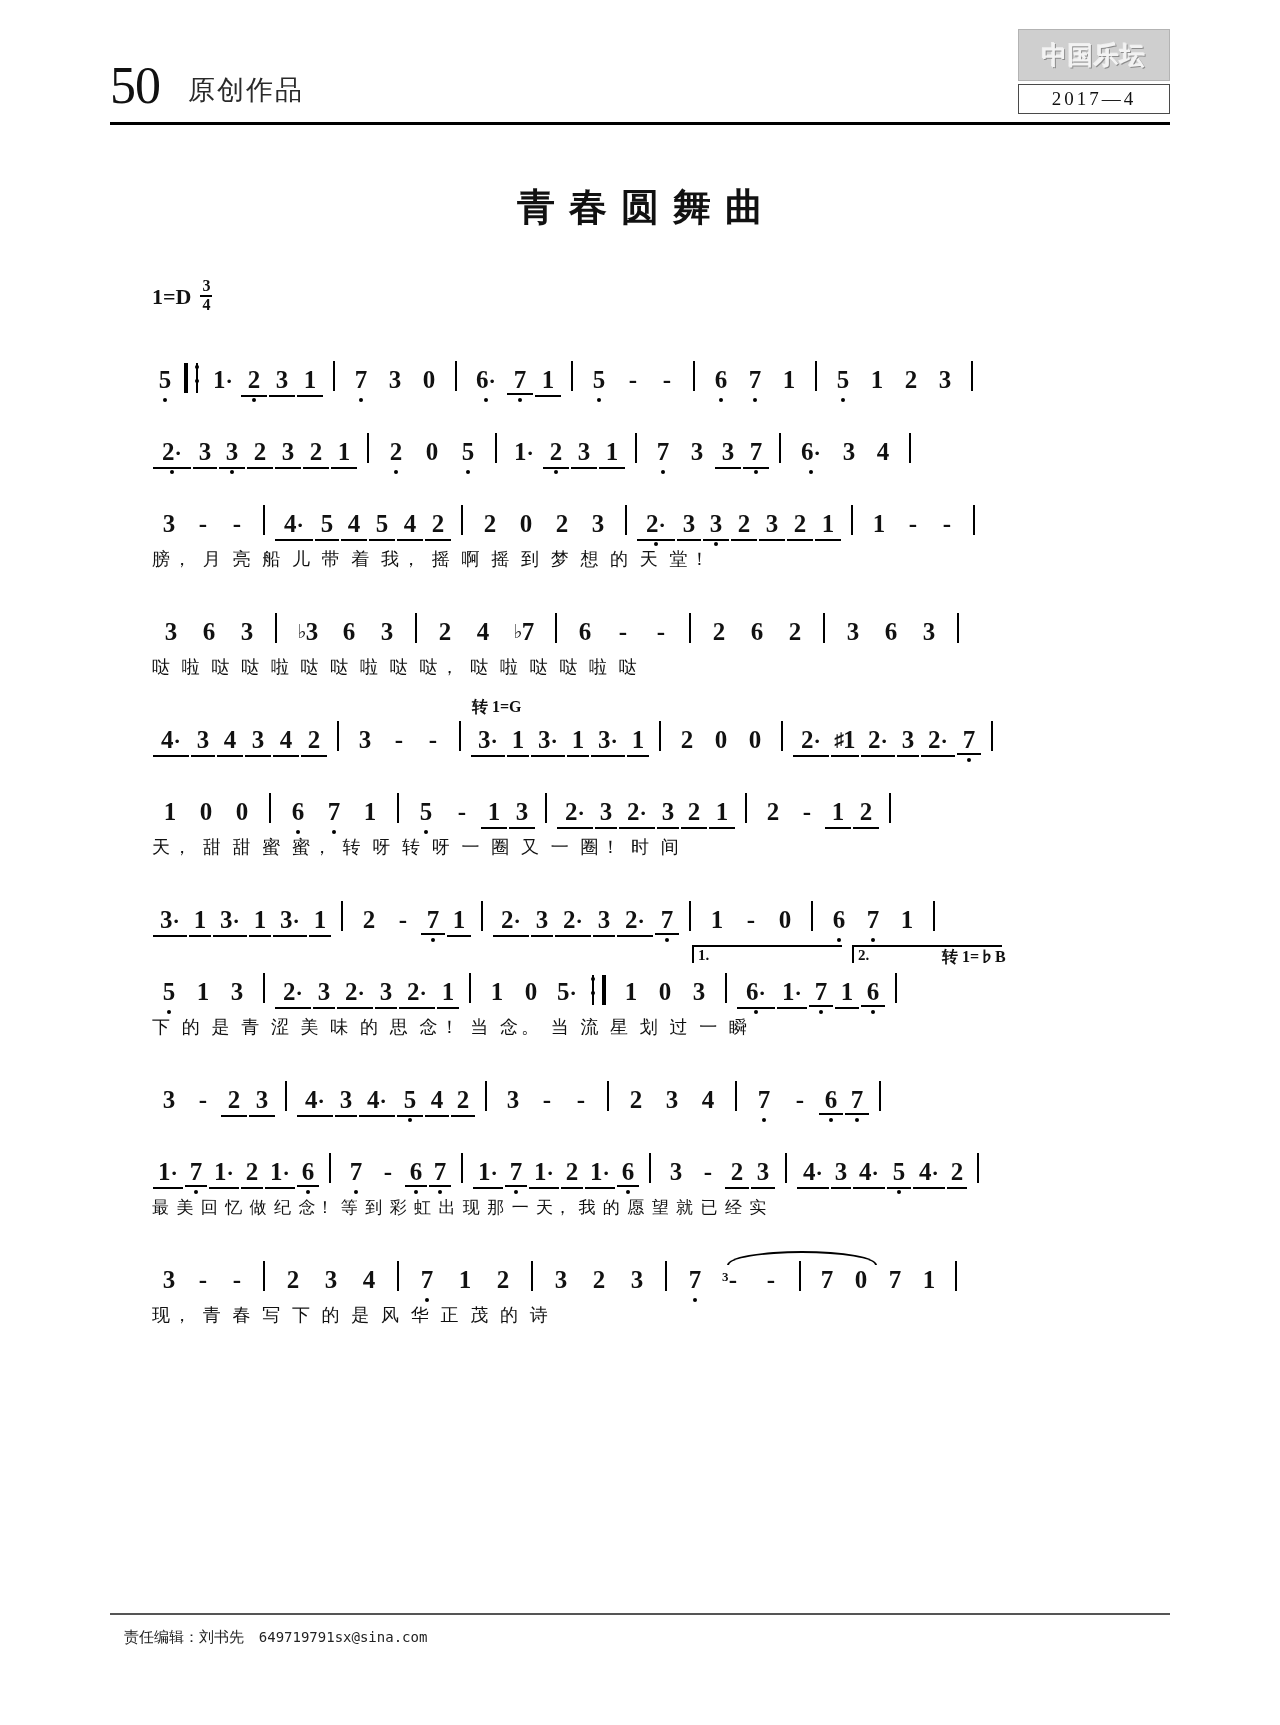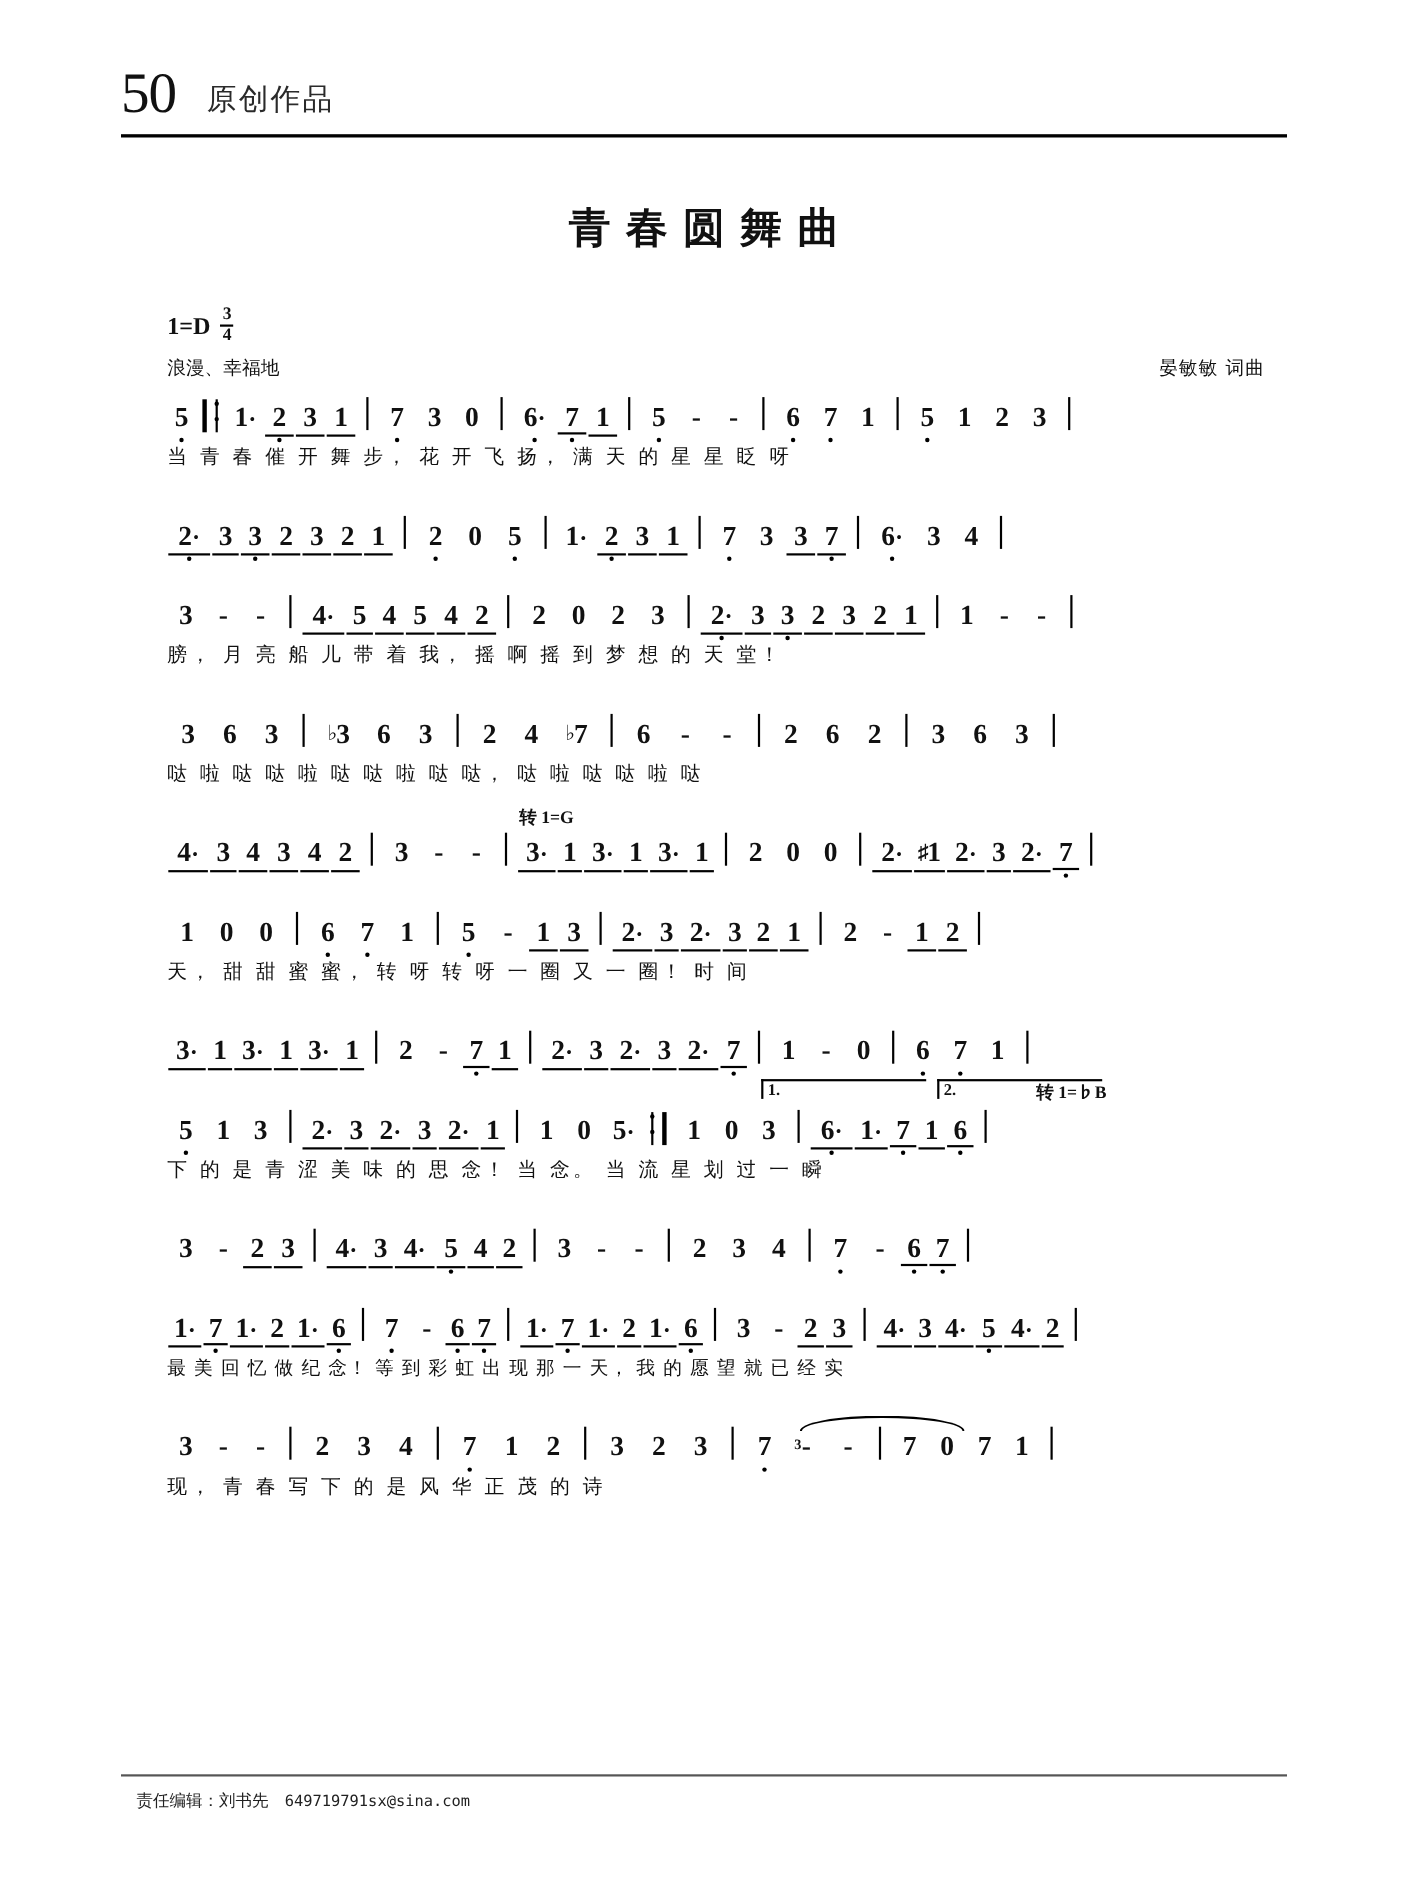--- a/index.html
+++ b/index.html
@@ -287,38 +287,38 @@
     margin-left: 10px;
   }
 </style>
 </head>
 <body>
 
 <div class="page-header">
   <div class="hdr-inner">
     <div class="page-num">50</div>
     <div class="section-label">原创作品</div>
+    <div class="logo-block">
+      <div class="logo-mark">中国乐坛</div>
+      <div class="logo-year">2017—4</div>
+    </div>
   </div>
 </div>
 <div class="header-rule"></div>
 
 <div class="song-title">青春圆舞曲</div>
 
 <div class="meta">
   <div class="keysig">
     <span>1=D</span>
     <span class="frac">
       <span class="num">3</span>
       <span class="den">4</span>
     </span>
   </div>
-  <div class="meta-row2">
-    <span>浪漫、幸福地</span>
-    <span class="credit">晏敏敏 词曲</span>
-  </div>
 </div>
 
 <div class="score">
 
   <div class="sys">
     <div class="noterow">
       <span class="tok" style="width:26px">
           <span>5</span>
           <i class="dot-lo"></i>
         </span>
@@ -372,21 +372,20 @@
       <span class="bar"></span>
       <span class="tok" style="width:34px">
           <span>5</span>
           <i class="dot-lo"></i>
         </span>
       <span class="tok" style="width:34px">1</span>
       <span class="tok" style="width:34px">2</span>
       <span class="tok" style="width:34px">3</span>
       <span class="bar"></span>
     </div>
-    <div class="lyricrow" style="letter-spacing:3px">当 青 春 催 开 舞 步， 花 开 飞 扬， 满 天 的 星 星 眨 呀</div>
   </div>
 
   <div class="sys">
     <div class="noterow">
       <span class="tok beam" style="width:40px">
           <span>2<span style="font-size:22px">·</span></span>
           <i class="dot-lo"></i>
         </span>
       <span class="tok beam" style="width:26px">3</span>
       <span class="tok beam" style="width:28px">

